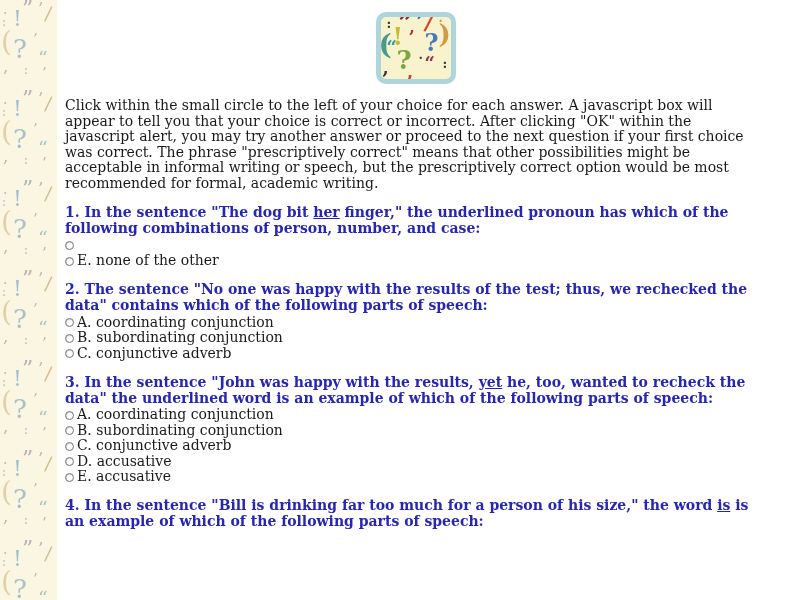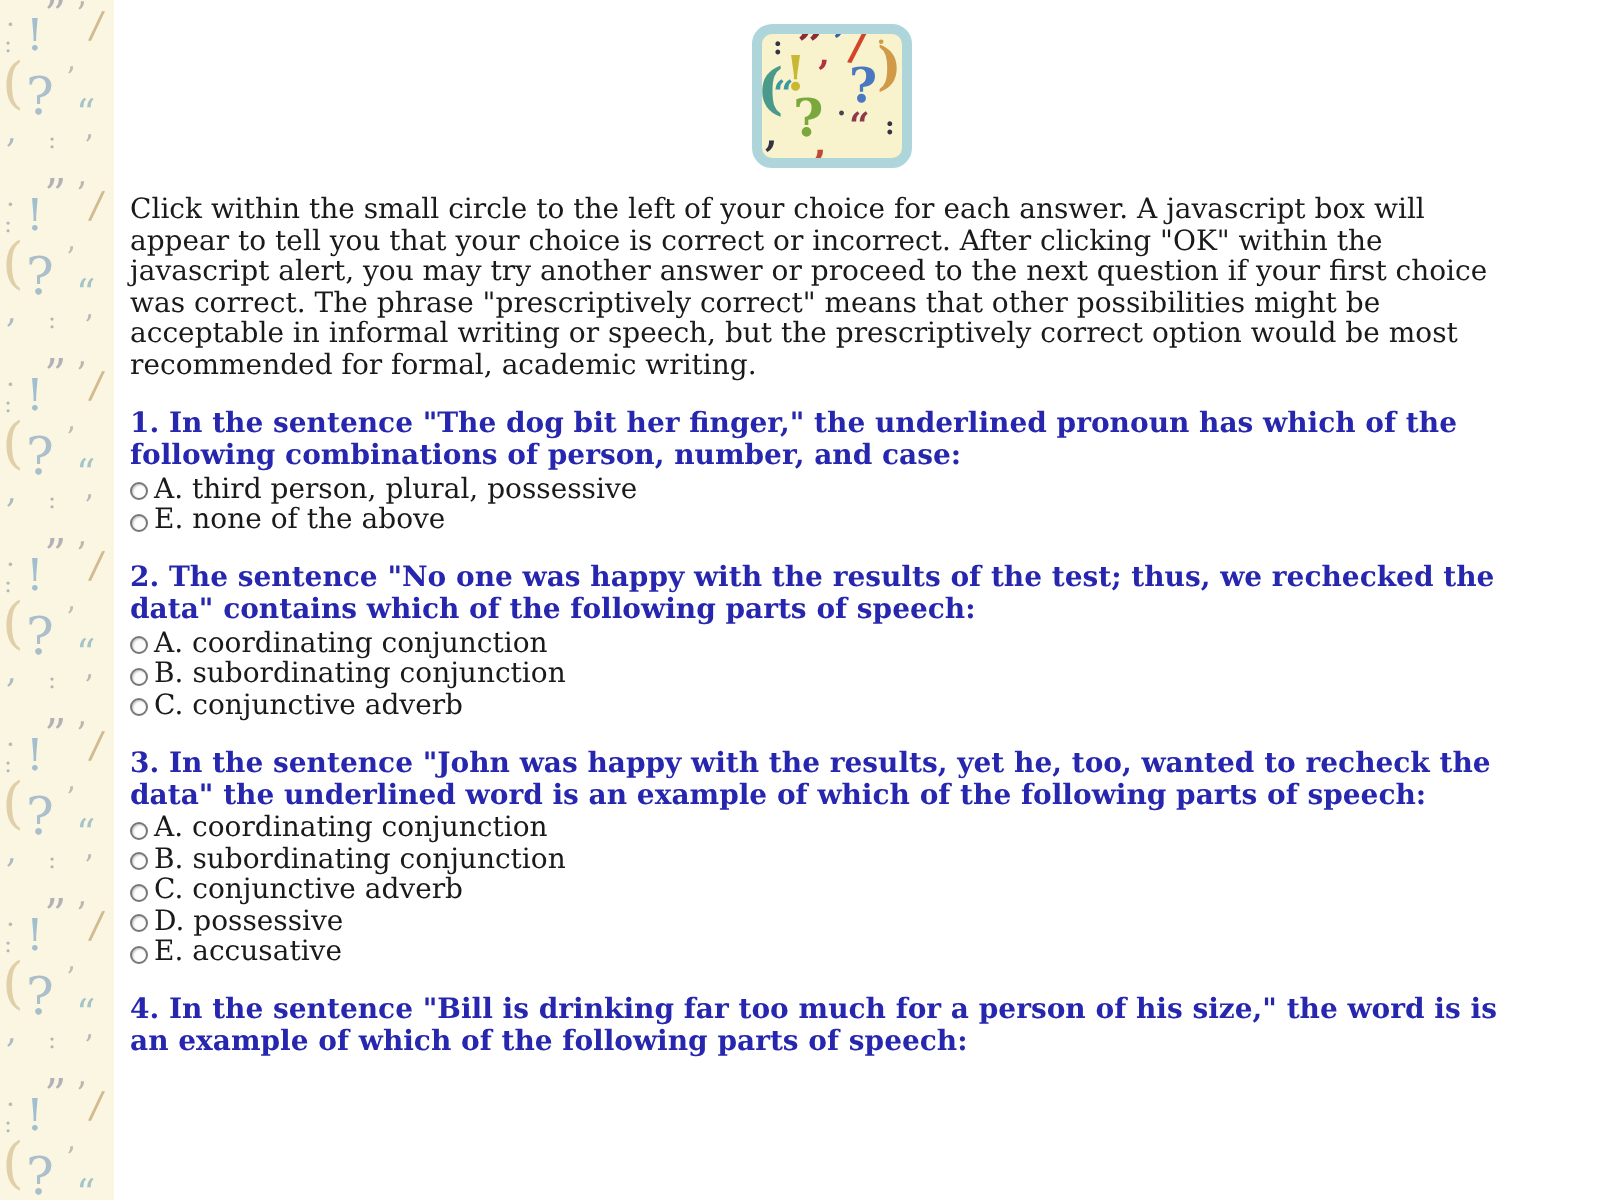--- a/index.html
+++ b/index.html
@@ -72,21 +72,21 @@
   }
 
   
   .question { margin-top: 13px; }
   .q-heading {
     font-weight: bold;
     color: var(--question-color, #2626ae);
     font-size: 14px;
     line-height: 16px;
   }
-  .uword { }
+  .uword { text-decoration: underline; }
   .options { margin-top: 1px; }
   .opt {
     display: flex; align-items: center;
     height: 15.5px;
     font-size: 14px;
   }
   .opt input[type="radio"] {
     -webkit-appearance: none; appearance: none;
     width: 9px; height: 9px;
     margin: 2px 3px 0 0;
@@ -217,25 +217,24 @@
       </div>
   </div>
 
   <p class="instructions">Click within the small circle to the left of your choice for each answer. A javascript box will appear to tell you that your choice is correct or incorrect. After clicking "OK" within the javascript alert, you may try another answer or proceed to the next question if your first choice was correct. The phrase "prescriptively correct" means that other possibilities might be acceptable in informal writing or speech, but the prescriptively correct option would be most recommended for formal, academic writing.</p>
 
   <div class="question">
     <div class="q-heading"><span>1. In the sentence "The dog bit </span><span class="uword">her</span><span> finger," the underlined pronoun has which of the following combinations of person, number, and case:</span></div>
     <div class="options">
       <div class="opt">
         <input type="radio" name="q1" style="">
-        <span>A. third person, plural, possessive</span>
       </div>
       <div class="opt">
         <input type="radio" name="q1" style="">
-        <span>E. none of the above</span>
+        <span>E. none of the other</span>
       </div>
     </div>
   </div>
 
   <div class="question">
     <div class="q-heading"><span>2. The sentence "No one was happy with the results of the test; thus, we rechecked the data" contains which of the following parts of speech:</span><span class="uword"></span><span></span></div>
     <div class="options">
       <div class="opt">
         <input type="radio" name="q2" style="">
         <span>A. coordinating conjunction</span>
@@ -261,21 +260,21 @@
       <div class="opt">
         <input type="radio" name="q3" style="">
         <span>B. subordinating conjunction</span>
       </div>
       <div class="opt">
         <input type="radio" name="q3" style="">
         <span>C. conjunctive adverb</span>
       </div>
       <div class="opt">
         <input type="radio" name="q3" style="">
-        <span>D. possessive</span>
+        <span>D. accusative</span>
       </div>
       <div class="opt">
         <input type="radio" name="q3" style="">
         <span>E. accusative</span>
       </div>
     </div>
   </div>
 
   <div class="question">
     <div class="q-heading"><span>4. In the sentence "Bill is drinking far too much for a person of his size," the word </span><span class="uword">is</span><span> is an example of which of the following parts of speech:</span></div>

